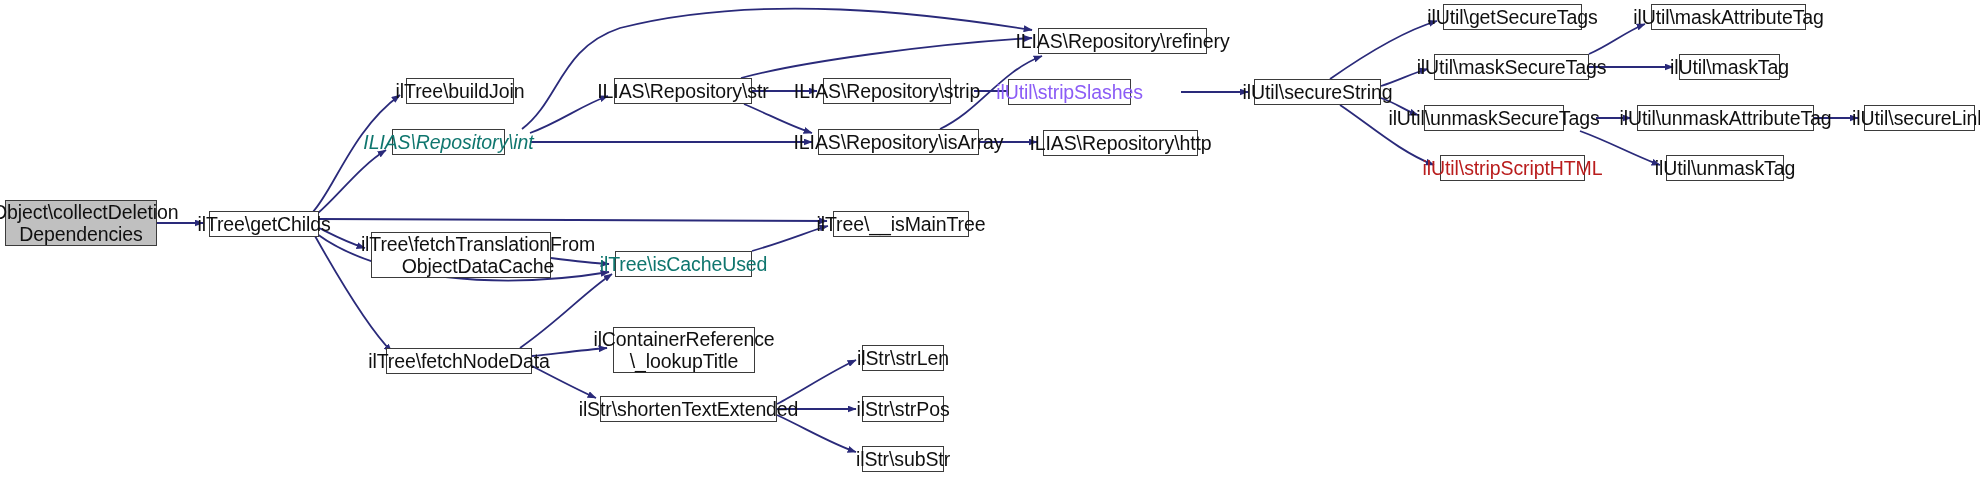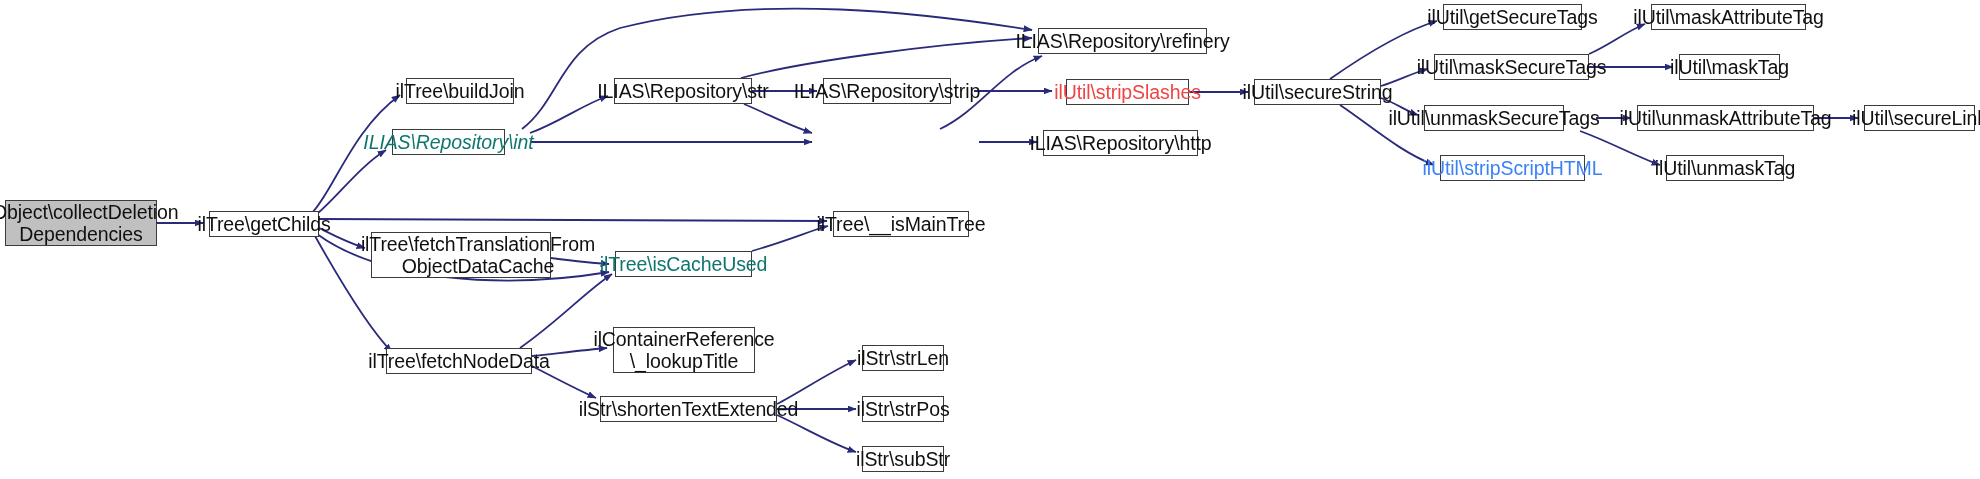--- a/index.html
+++ b/index.html
@@ -106,31 +106,32 @@
       <div class="gnode" style="left: 392px; top: 129px; width: 113px; height: 26px; background: rgb(255, 255, 255); border-color: rgb(59, 59, 59); color: #0f766e; font-style: italic;">ILIAS\Repository\int</div>
       <div class="gnode" style="left: 371px; top: 232px; width: 180px; height: 46px; background: rgb(255, 255, 255); border-color: rgb(59, 59, 59); color: rgb(16, 16, 16); padding-left: 40px;">ilTree\fetchTranslationFrom
 ObjectDataCache</div>
       <div class="gnode" style="left: 386px; top: 348px; width: 146px; height: 26px; background: rgb(255, 255, 255); border-color: rgb(59, 59, 59); color: rgb(16, 16, 16);">ilTree\fetchNodeData</div>
       <div class="gnode" style="left: 614px; top: 78px; width: 138px; height: 26px; background: rgb(255, 255, 255); border-color: rgb(59, 59, 59); color: rgb(16, 16, 16);">ILIAS\Repository\str</div>
       <div class="gnode" style="left: 615px; top: 251px; width: 137px; height: 26px; background: rgb(255, 255, 255); border-color: rgb(59, 59, 59); color: #0f766e;">ilTree\isCacheUsed</div>
       <div class="gnode" style="left: 613px; top: 327px; width: 142px; height: 46px; background: rgb(255, 255, 255); border-color: rgb(59, 59, 59); color: rgb(16, 16, 16);">ilContainerReference
 \_lookupTitle</div>
       <div class="gnode" style="left: 600px; top: 396px; width: 177px; height: 26px; background: rgb(255, 255, 255); border-color: rgb(59, 59, 59); color: rgb(16, 16, 16);">ilStr\shortenTextExtended</div>
       <div class="gnode" style="left: 823px; top: 78px; width: 128px; height: 26px; background: rgb(255, 255, 255); border-color: rgb(59, 59, 59); color: rgb(16, 16, 16);">ILIAS\Repository\strip</div>
+      <div class="gnode" style="left: 818px; top: 129px; width: 161px; height: 26px; background: rgb(255, 255, 255); border-color: rgb(59, 59, 59); color: rgb(16, 16, 16);">ILIAS\Repository\isArray</div>
       <div class="gnode" style="left: 833px; top: 211px; width: 136px; height: 26px; background: rgb(255, 255, 255); border-color: rgb(59, 59, 59); color: rgb(16, 16, 16);">ilTree\__isMainTree</div>
       <div class="gnode" style="left: 862px; top: 345px; width: 82px; height: 26px; background: rgb(255, 255, 255); border-color: rgb(59, 59, 59); color: rgb(16, 16, 16);">ilStr\strLen</div>
       <div class="gnode" style="left: 862px; top: 396px; width: 82px; height: 26px; background: rgb(255, 255, 255); border-color: rgb(59, 59, 59); color: rgb(16, 16, 16);">ilStr\strPos</div>
       <div class="gnode" style="left: 862px; top: 446px; width: 82px; height: 26px; background: rgb(255, 255, 255); border-color: rgb(59, 59, 59); color: rgb(16, 16, 16);">ilStr\subStr</div>
       <div class="gnode" style="left: 1038px; top: 28px; width: 169px; height: 26px; background: rgb(255, 255, 255); border-color: rgb(59, 59, 59); color: rgb(16, 16, 16);">ILIAS\Repository\refinery</div>
-      <div class="gnode" style="left: 1066px; top: 79px; width: 123px; height: 26px; background: rgb(255, 255, 255); border-color: rgb(59, 59, 59); color: #ef4444;">ilUtil\stripSlashes</div>
+      <div class="gnode" style="left: 1008px; top: 79px; width: 123px; height: 26px; background: rgb(255, 255, 255); border-color: rgb(59, 59, 59); color: #8b5cf6;">ilUtil\stripSlashes</div>
       <div class="gnode" style="left: 1043px; top: 130px; width: 155px; height: 26px; background: rgb(255, 255, 255); border-color: rgb(59, 59, 59); color: rgb(16, 16, 16);">ILIAS\Repository\http</div>
       <div class="gnode" style="left: 1254px; top: 79px; width: 127px; height: 26px; background: rgb(255, 255, 255); border-color: rgb(59, 59, 59); color: rgb(16, 16, 16);">ilUtil\secureString</div>
       <div class="gnode" style="left: 1443px; top: 4px; width: 139px; height: 26px; background: rgb(255, 255, 255); border-color: rgb(59, 59, 59); color: rgb(16, 16, 16);">ilUtil\getSecureTags</div>
       <div class="gnode" style="left: 1434px; top: 54px; width: 155px; height: 26px; background: rgb(255, 255, 255); border-color: rgb(59, 59, 59); color: rgb(16, 16, 16);">ilUtil\maskSecureTags</div>
       <div class="gnode" style="left: 1424px; top: 105px; width: 140px; height: 26px; background: rgb(255, 255, 255); border-color: rgb(59, 59, 59); color: rgb(16, 16, 16);">ilUtil\unmaskSecureTags</div>
-      <div class="gnode" style="left: 1440px; top: 155px; width: 145px; height: 26px; background: rgb(255, 255, 255); border-color: rgb(59, 59, 59); color: #3b82f6;">ilUtil\stripScriptHTML</div>
+      <div class="gnode" style="left: 1440px; top: 155px; width: 145px; height: 26px; background: rgb(255, 255, 255); border-color: rgb(59, 59, 59); color: #b91c1c;">ilUtil\stripScriptHTML</div>
       <div class="gnode" style="left: 1651px; top: 4px; width: 155px; height: 26px; background: rgb(255, 255, 255); border-color: rgb(59, 59, 59); color: rgb(16, 16, 16);">ilUtil\maskAttributeTag</div>
       <div class="gnode" style="left: 1679px; top: 54px; width: 101px; height: 26px; background: rgb(255, 255, 255); border-color: rgb(59, 59, 59); color: rgb(16, 16, 16);">ilUtil\maskTag</div>
       <div class="gnode" style="left: 1637px; top: 105px; width: 177px; height: 26px; background: rgb(255, 255, 255); border-color: rgb(59, 59, 59); color: rgb(16, 16, 16);">ilUtil\unmaskAttributeTag</div>
       <div class="gnode" style="left: 1666px; top: 155px; width: 118px; height: 26px; background: rgb(255, 255, 255); border-color: rgb(59, 59, 59); color: rgb(16, 16, 16);">ilUtil\unmaskTag</div>
       <div class="gnode" style="left: 1864px; top: 105px; width: 111px; height: 26px; background: rgb(255, 255, 255); border-color: rgb(59, 59, 59); color: rgb(16, 16, 16);">ilUtil\secureLink</div>
     </div>
 </div>
 
 </body></html>

